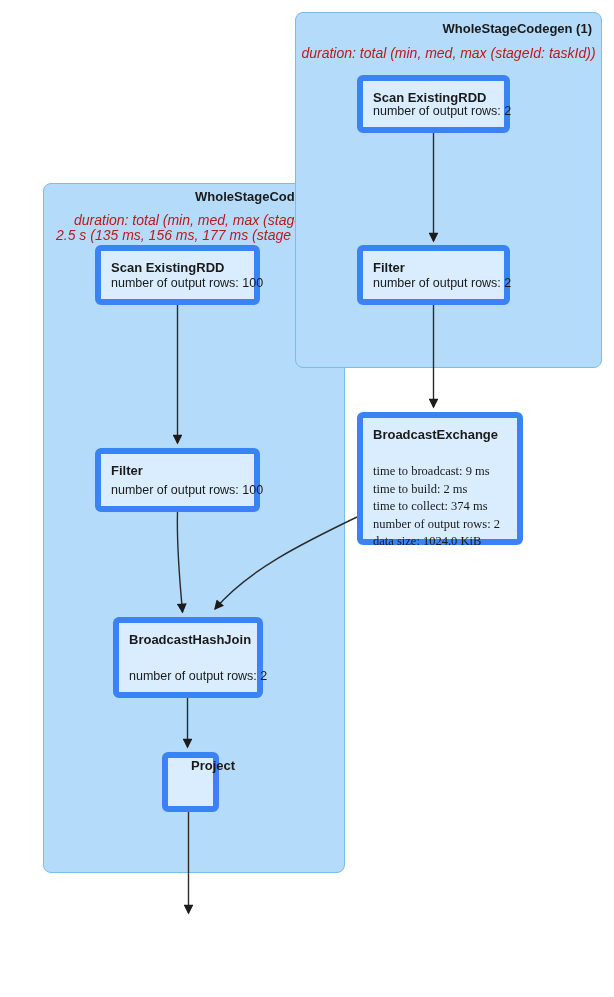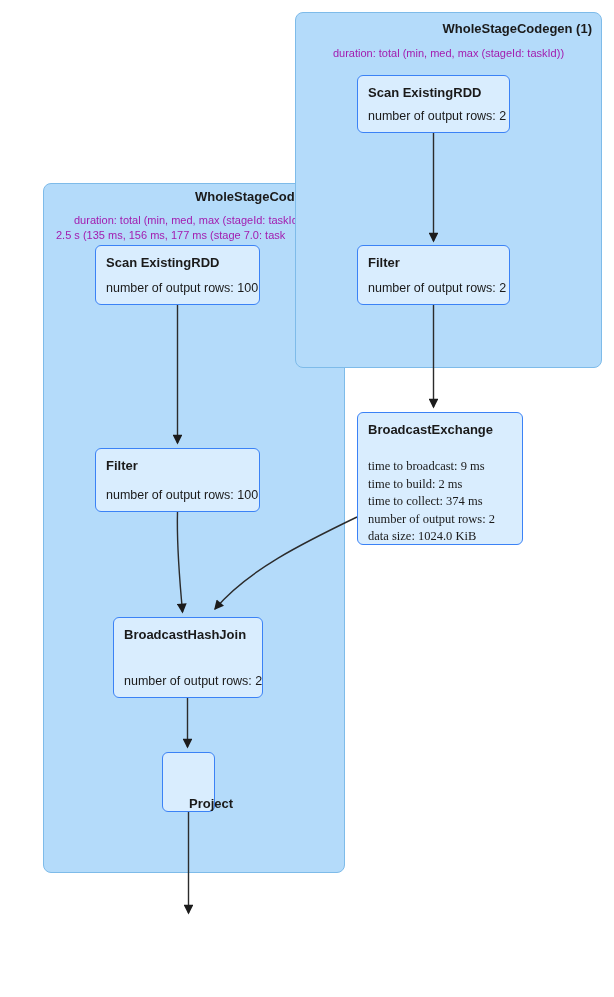--- a/index.html
+++ b/index.html
@@ -14,50 +14,50 @@
     margin-left:12px;
   }
   .cluster-left{left:31px;top:183px;width:302px;height:690px;z-index:1;}
   .cluster-right{left:283px;top:12px;width:307px;height:356px;z-index:2;}
   .cluster-title{
     position:absolute;font-size:13px;font-weight:bold;white-space:nowrap;color:#1a1a1a;
   }
   .cluster-right .cluster-title{top:8px;right:9px;}
   .cluster-left .cluster-title{top:5px;left:151px;}
   .cluster-duration{
-    position:absolute;font-size:11px;line-height:15px;white-space:nowrap;color:#a21caf;
+    position:absolute;font-size:14px;line-height:15px;white-space:nowrap;color:#b91c1c;font-style:italic;
   }
   .cluster-right .dur{left:0;right:0;text-align:center;}
   .cluster-right .dur1{top:33px;}
   .cluster-right .dur2{top:48px;}
   .cluster-left .dur1{top:29px;left:30px;}
   .cluster-left .dur2{top:44px;left:12px;}
   
   svg.edges{position:absolute;left:0;top:0;z-index:3;pointer-events:none;}
   .edge{stroke:#2b2b2b;stroke-width:1.4;fill:none;}
   
   .node{
-    position:absolute;background:#d9edfe;border:1px solid #3b82f6;border-radius:6px;
+    position:absolute;background:#d9edfe;border:6px solid #3b82f6;border-radius:6px;
     box-sizing:border-box;z-index:4;font-size:12.5px;padding-left:45px;
   }
   .node-title{
     position:absolute;top:9px;left:10px;right:6px;font-size:13px;font-weight:bold;
     white-space:nowrap;overflow:hidden;
   }
   .node-metric{
     position:absolute;left:10px;bottom:9px;white-space:nowrap;
   }
   .metric-list{position:absolute;left:10px;top:45px;line-height:17.5px;white-space:nowrap;font-family:Liberation Serif, serif;}
   .node-scan-right{left:357px;top:75px;width:153px;height:58px;}
   .node-filter-right{left:357px;top:245px;width:153px;height:60px;}
   .node-broadcast-exchange{left:357px;top:412px;width:166px;height:133px;}
   .node-scan-left{left:95px;top:245px;width:165px;height:60px;}
   .node-filter-left{left:95px;top:448px;width:165px;height:64px;}
   .node-bhj{left:113px;top:617px;width:150px;height:81px;}
-  .node-center{display:flex;align-items:flex-end;justify-content:center;}
+  .node-center{display:flex;align-items:flex-start;justify-content:center;}
   .node-center .node-title-c{font-size:13px;font-weight:bold;white-space:nowrap;}
   .node-project{left:162px;top:752px;width:53px;height:60px;}
   .node-asp{left:126px;top:918px;width:126px;height:64px;}
 </style>
 </head>
 <body>
 
 <div class="canvas">
 
   <div class="cluster cluster-left">

